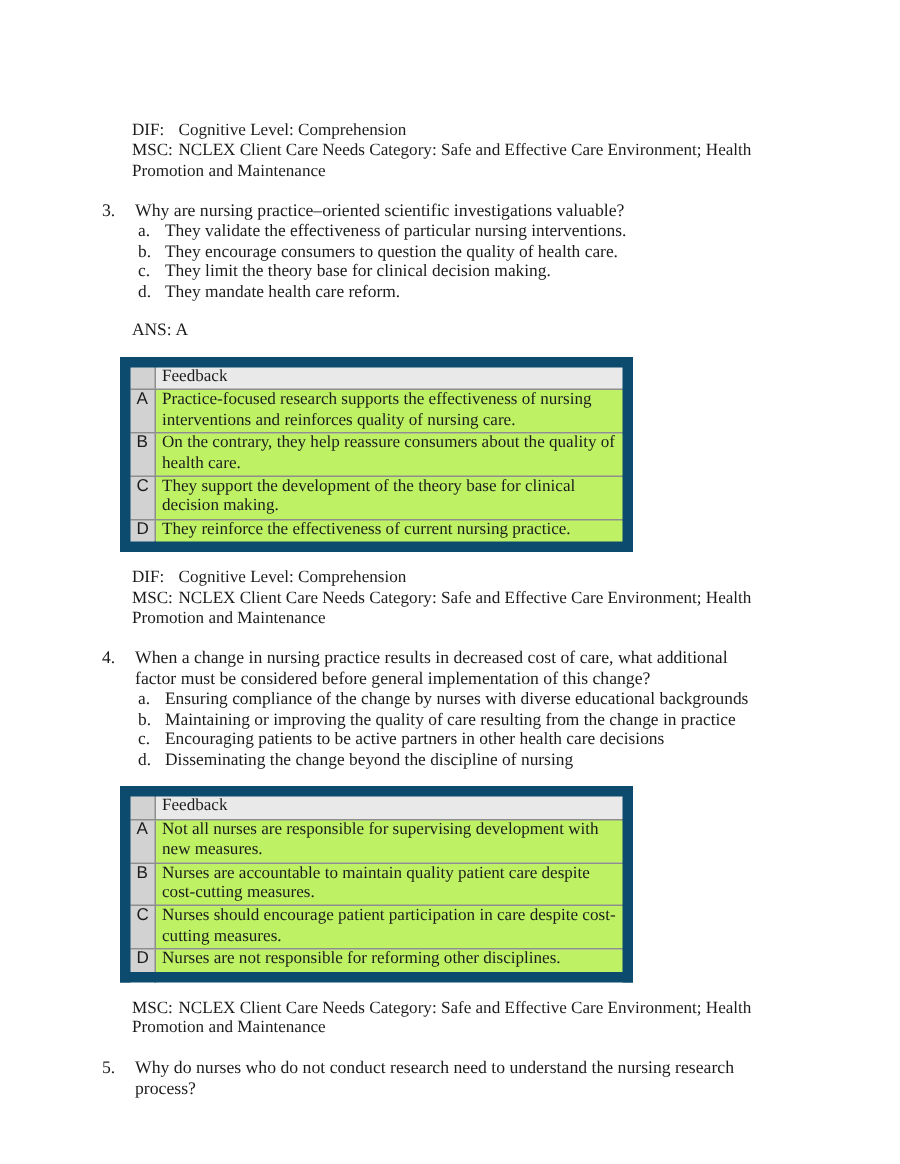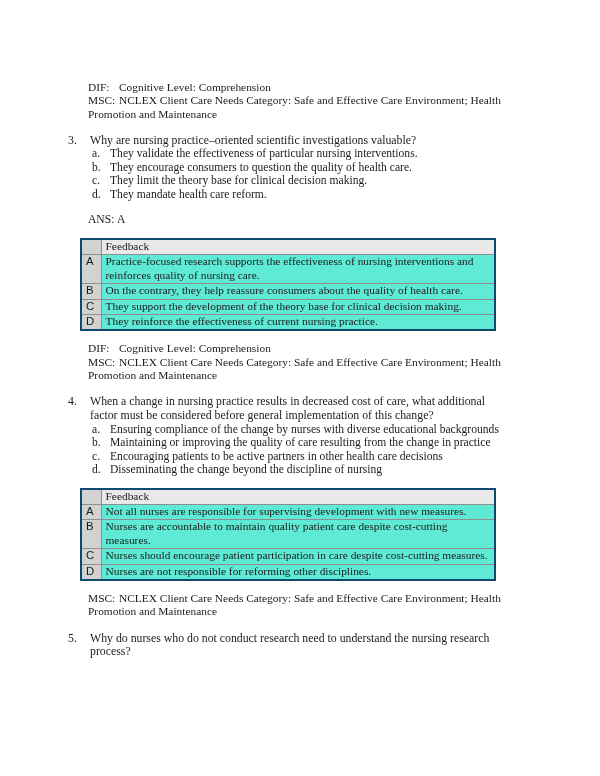--- a/index.html
+++ b/index.html
@@ -86,24 +86,24 @@
   }
   .ans-label {
     display: inline-block;
     width: 29px;
   }
 
   
   .fb-table {
     margin-left: 12px;
     margin-top: 11px;
-    width: 416px;
+    width: 342px;
     border-collapse: collapse;
     table-layout: fixed;
-    border: 2px solid #0c4a6e;
+    border: 7px solid #0c4a6e;
   }
   .fb-table td, .fb-table th {
     border: 1px solid #8e8e8e;
     padding: 0px 4px 1px 4px;
     font-size: 11.4px;
     line-height: 13.4px;
     vertical-align: top;
     text-align: left;
     font-weight: normal;
   }
@@ -116,21 +116,21 @@
   }
   .fb-letter {
     background: #d2d2d2;
     font-weight: bold;
     font-size: 9.6px;
     text-align: center;
     padding: 1px 0 0 0;
     font-family: "Liberation Sans", "DejaVu Sans", sans-serif;
   }
   .fb-text {
-    background: #5eead4;
+    background: #bef264;
   }
 
   .spacer-after-table { height: 11px; }
 </style>
 </head>
 <body>
 
 <div class="page">
   <div class="content">
 

